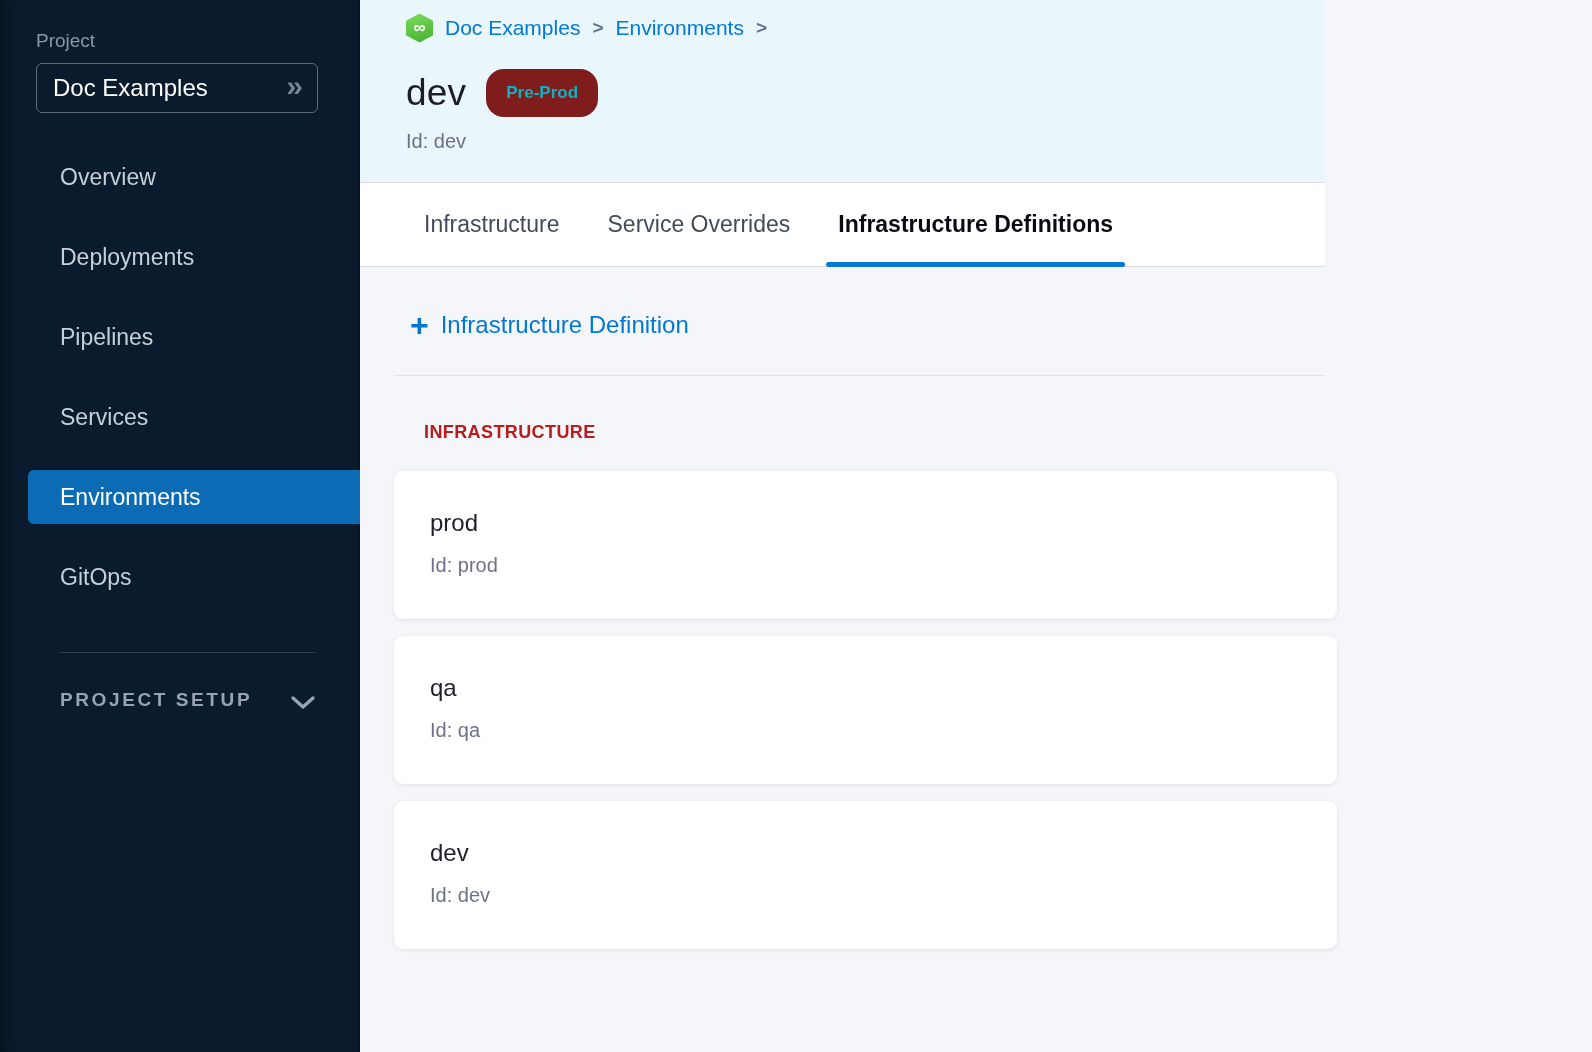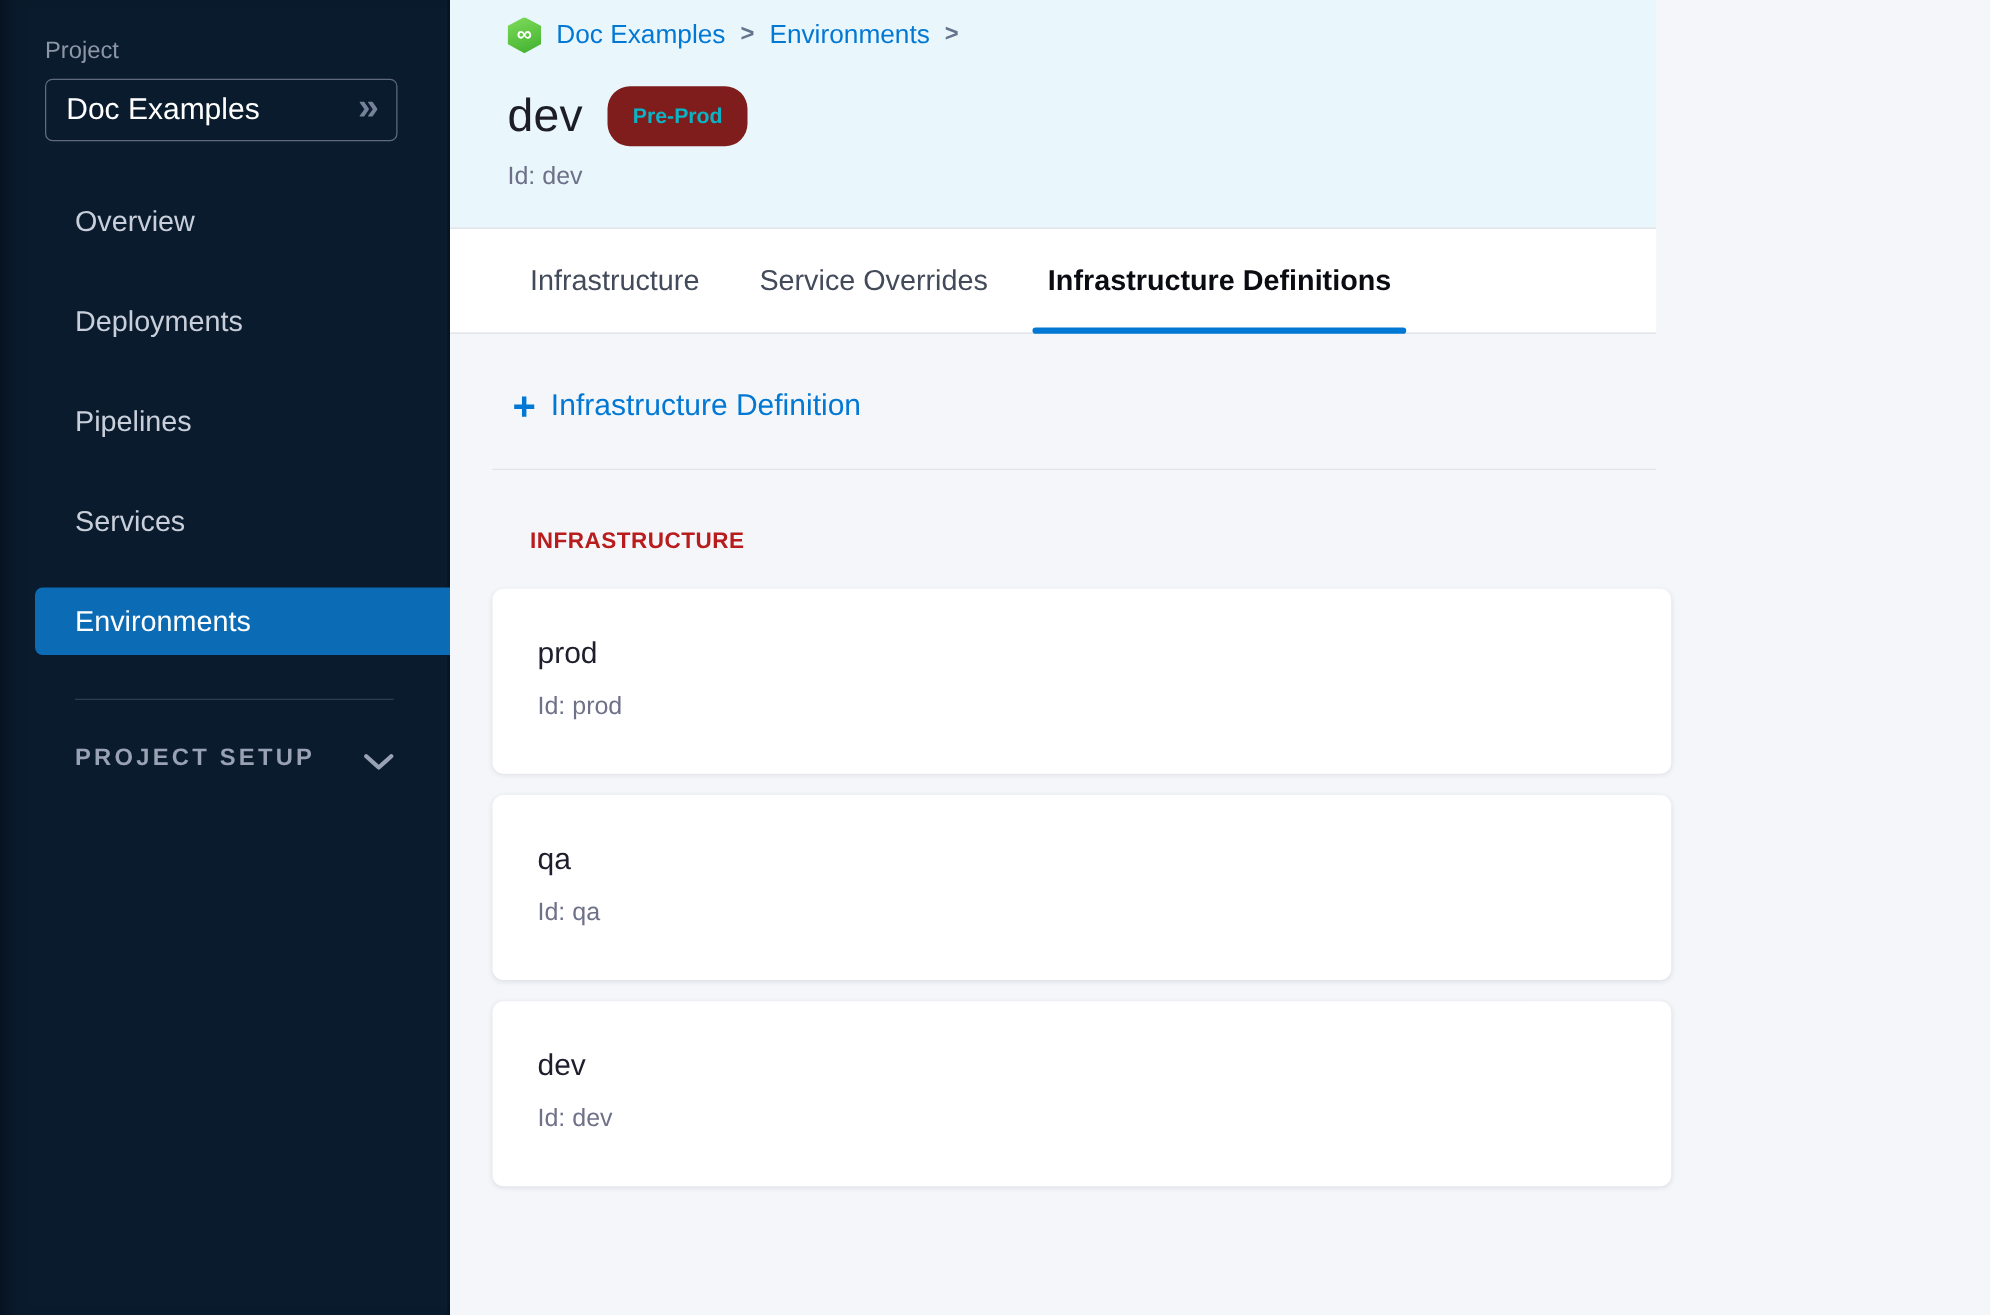--- a/index.html
+++ b/index.html
@@ -137,20 +137,21 @@
     <div class="project-select">
       <span class="value">Doc Examples</span>
       <span class="expand">»</span>
     </div>
     <nav class="nav">
       <div class="nav-item">Overview</div>
       <div class="nav-item">Deployments</div>
       <div class="nav-item">Pipelines</div>
       <div class="nav-item">Services</div>
       <div class="nav-item active">Environments</div>
+      <div class="nav-item">GitOps</div>
     </nav>
     <div class="sidebar-divider"></div>
     <div class="setup-row">
       <span class="setup-label">PROJECT SETUP</span>
       <svg width="26" height="16" viewBox="0 0 26 16">
         <polyline points="3,3 13,12 23,3" fill="none" stroke="#98a2b4" stroke-width="3.4" stroke-linecap="round" stroke-linejoin="round"></polyline>
       </svg>
     </div>
   </aside>
 

